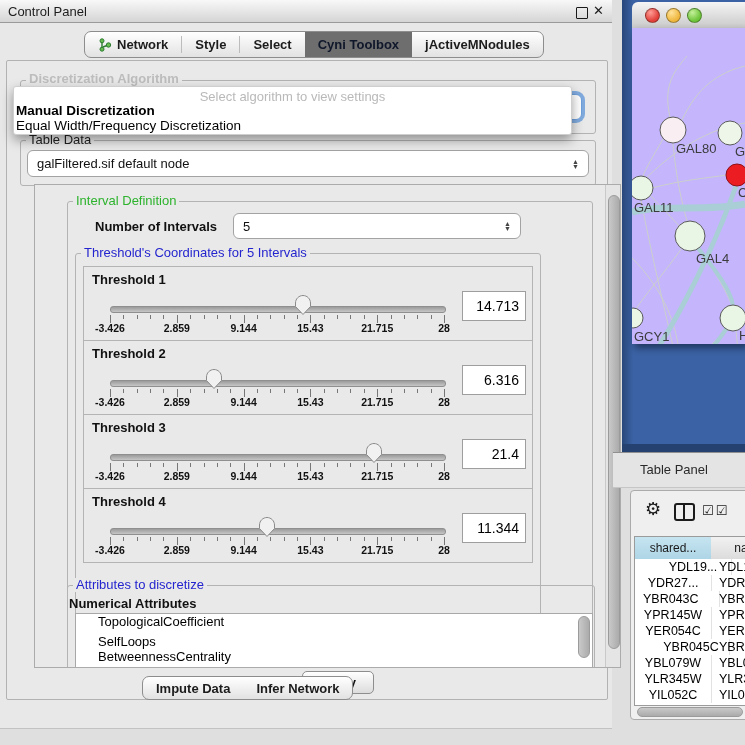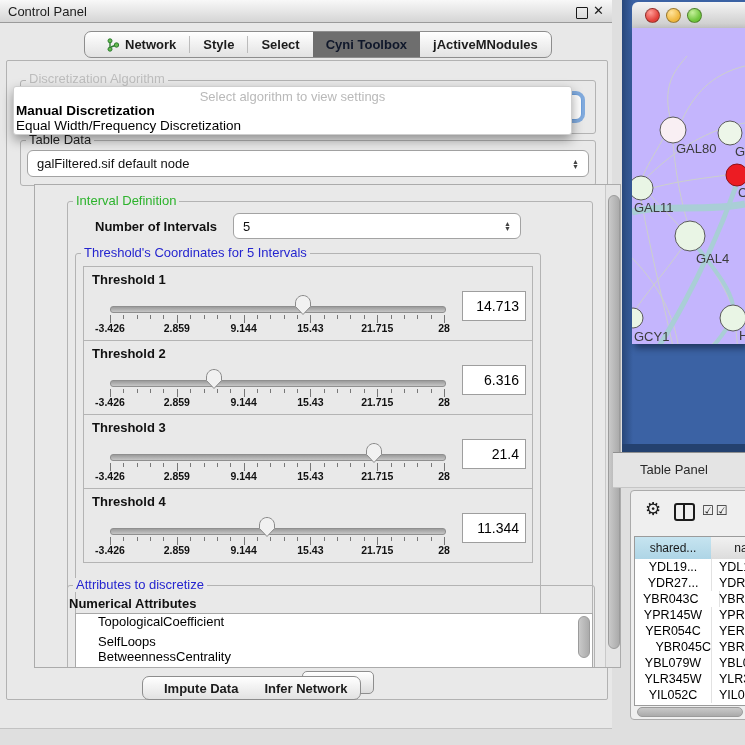--- a/index.html
+++ b/index.html
@@ -9,21 +9,21 @@
   .abs{position:absolute;}
   
   #cp{left:0;top:0;width:612px;height:728px;background:#e8e8e8;border-bottom:1px solid #c2c2c2;}
   #cp-titlebar{left:0;top:0;width:612px;height:22px;
      background:linear-gradient(#f8f8f8,#d5d5d5);border-bottom:1px solid #9a9a9a;}
   #cp-title{left:8px;top:4px;font-size:13px;color:#1c1c1c;}
   #float-btn{left:576px;top:7px;width:10px;height:10px;border:1.6px solid #1a1a1a;border-radius:1px;}
   #close-btn{left:593px;top:3px;font-size:13px;font-weight:bold;color:#1a1a1a;}
   
   .pillbar{display:flex;align-items:stretch;border:1px solid #8d8d8d;border-radius:7px;
-     background:linear-gradient(#ffffff,#e2e2e2);overflow:hidden;padding-left:8px;}
+     background:linear-gradient(#ffffff,#e2e2e2);overflow:hidden;}
   .pill{display:flex;align-items:center;padding:0 13px;font-size:13px;font-weight:bold;color:#1c1c1c;white-space:nowrap;}
   .pill.sel{background:#6e6e6e;color:#0f172a;}
   .pill-sep{width:1px;background:#bcbcbc;margin:4px 0;}
   #top-tabs{left:84px;top:31px;height:25px;}
   #bottom-tabs{left:142px;top:676px;height:22px;}
   
   #cp-body{left:6px;top:60px;width:600px;height:638px;border:1px solid #b2b2b2;border-radius:2px;background:#e9e9e9;}
   .group{position:absolute;border:1px solid #b3b3b3;border-radius:3px;}
   .group-label{position:absolute;font-size:13px;background:#e9e9e9;padding:0 3px;line-height:14px;white-space:nowrap;}
   .lbl-green{color:#2db32d;}
@@ -120,21 +120,21 @@
           <span>Cyni Toolbox</span>
         </div>
         <div class="pill">
           <span>jActiveMNodules</span>
         </div>
       </div>
 
     <div class="abs" id="cp-body"></div>
 
     <div class="abs group" style="left:20px;top:80px;width:574px;height:52px;"></div>
-    <span class="group-label lbl-gray abs" style="left:26px;top:72px;">Discretization Algorithm</span>
+    <span class="group-label lbl-gray abs" style="left:26px;top:72px;font-weight:bold;">Discretization Algorithm</span>
     <div class="abs combo focus-ring" style="left:26px;top:94px;width:536px;height:24px;z-index:1;"></div>
 
     <div class="abs" id="algo-popup">
       <div class="abs" id="algo-hint">Select algorithm to view settings</div>
       <div id="algo-options">
           <div class="algo-opt" style="top: 16px; font-weight: bold;">Manual Discretization</div>
           <div class="algo-opt" style="top: 31px; font-weight: normal;">Equal Width/Frequency Discretization</div>
         </div>
     </div>
 
@@ -418,41 +418,41 @@
   <span class="abs tp-icon" style="left:645px;top:498px;font-size:18px;">⚙</span>
   <span class="abs" id="col-icon"></span>
   <span class="abs tp-icon" style="left:702px;top:503px;font-size:13px;letter-spacing:2px;">☑☑</span>
   <div class="abs" id="tp-table">
     <div id="tp-headrow">
         <div class="tp-hcell" style="left: 0px; width: 76px; background: linear-gradient(rgb(198, 228, 240), rgb(174, 213, 230)); border-right: 1px solid rgb(155, 155, 155); border-bottom: 1px solid rgb(155, 155, 155);">shared...</div>
         <div class="tp-hcell" style="left: 76px; width: 60px; background: linear-gradient(rgb(241, 241, 241), rgb(220, 220, 220)); border-right: 1px solid rgb(155, 155, 155); border-bottom: 1px solid rgb(155, 155, 155);">na</div>
       </div>
     <div id="tp-rows">
         <div class="tp-row" style="top: 22px;">
-          <div class="tp-cell" style="left: 0px; width: 76px; text-align: center; border-right: 1px solid rgb(226, 226, 226);">YDL19...</div>
+          <div class="tp-cell" style="left: 0px; width: 76px; text-align: center; border-right: 1px solid rgb(226, 226, 226); padding-left: 20px;">YDL19...</div>
           <div class="tp-cell" style="left: 76px; width: 60px; padding-left: 8px;">YDL1</div>
         </div>
         <div class="tp-row" style="top: 38px;">
           <div class="tp-cell" style="left: 0px; width: 76px; text-align: center; border-right: 1px solid rgb(226, 226, 226);">YDR27...</div>
           <div class="tp-cell" style="left: 76px; width: 60px; padding-left: 8px;">YDR2</div>
         </div>
         <div class="tp-row" style="top: 54px;">
           <div class="tp-cell" style="left: 8px; width: 76px; text-align: left; border-right: 1px solid rgb(226, 226, 226);">YBR043C</div>
           <div class="tp-cell" style="left: 76px; width: 60px; padding-left: 8px;">YBR0</div>
         </div>
         <div class="tp-row" style="top: 70px;">
           <div class="tp-cell" style="left: 0px; width: 76px; text-align: center; border-right: 1px solid rgb(226, 226, 226);">YPR145W</div>
           <div class="tp-cell" style="left: 76px; width: 60px; padding-left: 8px;">YPR1</div>
         </div>
         <div class="tp-row" style="top: 86px;">
           <div class="tp-cell" style="left: 0px; width: 76px; text-align: center; border-right: 1px solid rgb(226, 226, 226);">YER054C</div>
           <div class="tp-cell" style="left: 76px; width: 60px; padding-left: 8px;">YER0</div>
         </div>
         <div class="tp-row" style="top: 102px;">
-          <div class="tp-cell" style="left: 0px; width: 76px; text-align: right; border-right: 1px solid rgb(226, 226, 226);">YBR045C</div>
+          <div class="tp-cell" style="left: 0px; width: 76px; text-align: center; border-right: 1px solid rgb(226, 226, 226); padding-left: 18px;">YBR045C</div>
           <div class="tp-cell" style="left: 76px; width: 60px; padding-left: 8px;">YBR0</div>
         </div>
         <div class="tp-row" style="top: 118px;">
           <div class="tp-cell" style="left: 0px; width: 76px; text-align: center; border-right: 1px solid rgb(226, 226, 226);">YBL079W</div>
           <div class="tp-cell" style="left: 76px; width: 60px; padding-left: 8px;">YBL0</div>
         </div>
         <div class="tp-row" style="top: 134px;">
           <div class="tp-cell" style="left: 0px; width: 76px; text-align: center; border-right: 1px solid rgb(226, 226, 226);">YLR345W</div>
           <div class="tp-cell" style="left: 76px; width: 60px; padding-left: 8px;">YLR3</div>
         </div>

